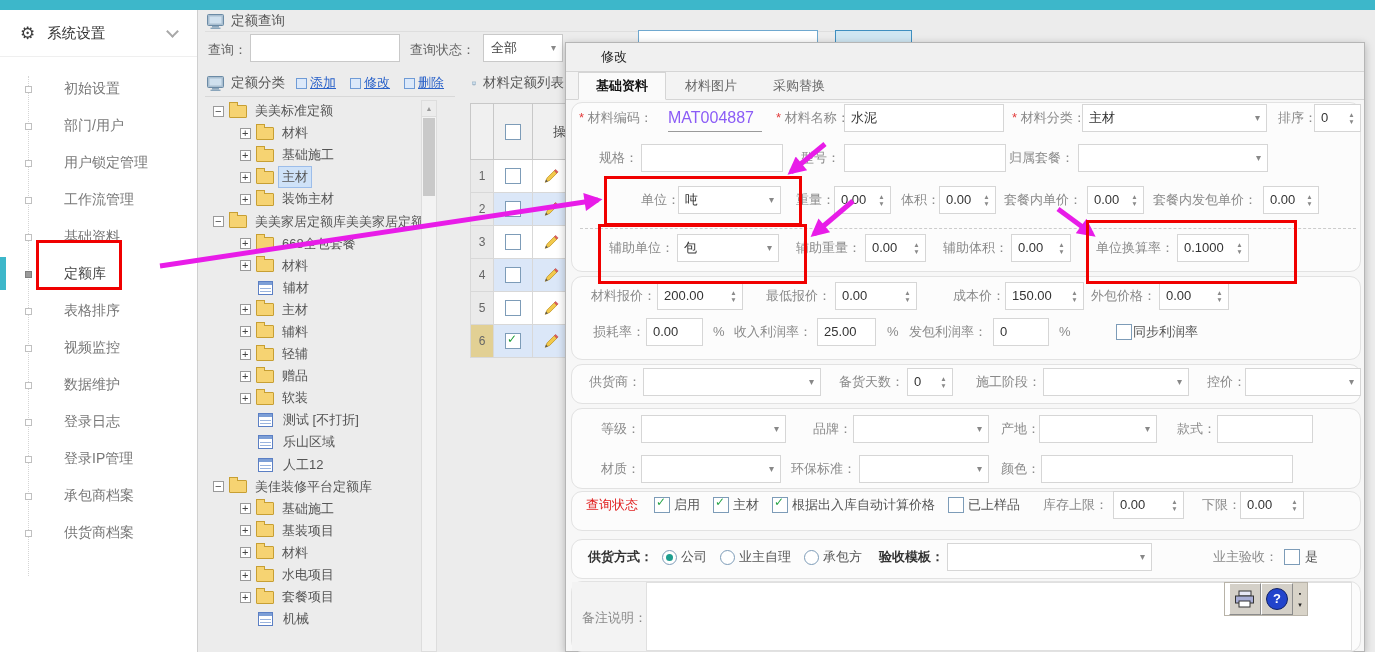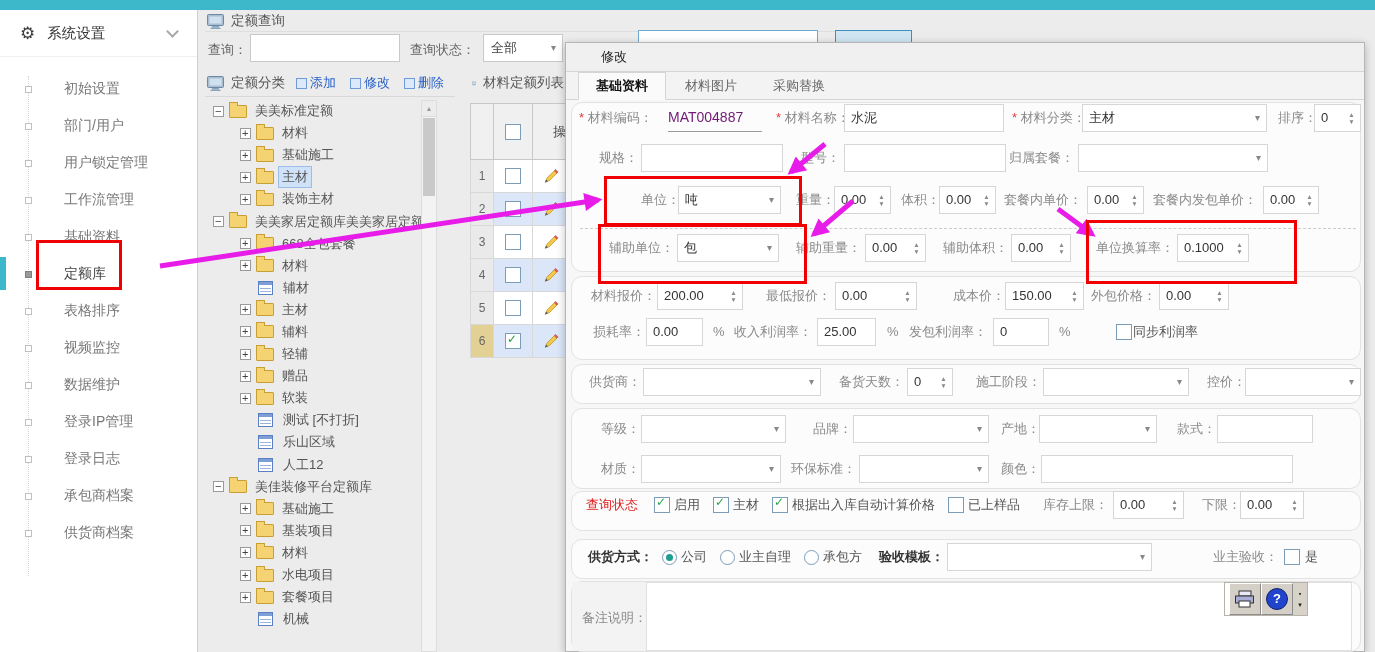--- a/index.html
+++ b/index.html
@@ -35,21 +35,21 @@
   .qq-underline{position:absolute;left:205px;top:31px;width:700px;height:1px;background:#dedede}
   .flabel-mid{position:absolute;font-size:13px;color:#666;white-space:nowrap}
   .mid-input{position:absolute;height:28px;background:#fff;border:1px solid #c9c9c9;box-sizing:border-box}
   .mid-select{position:absolute;height:28px;background:#fff;border:1px solid #c9c9c9;box-sizing:border-box;
               line-height:26px;padding-left:7px;color:#444}
   .mid-select .da{position:absolute;right:6px;top:0;line-height:26px;font-size:10px;color:#888}
   .da::before{content:"▾"}
   .qc-sep{position:absolute;left:205px;top:96px;width:250px;height:1px;background:#d8d8d8}
   .qc-links{position:absolute;left:296px;top:74px;display:flex;gap:14px;align-items:center}
   .qc-link{display:flex;align-items:center;gap:3px;color:#2a62c9;font-size:13px;cursor:pointer}
-  .qc-link span.txt{}
+  .qc-link span.txt{text-decoration:underline}
   .mini-ico{width:9px;height:9px;border:1px solid #6f9bd6;background:#dce9fa;display:inline-block}
 
   
   #tree{position:absolute;left:205px;top:100px;width:216px;height:552px;overflow:hidden}
   .tnode{display:flex;align-items:center;height:22.1px;white-space:nowrap;cursor:pointer}
   .tnode.i0{padding-left:8px}
   .tnode.i1{padding-left:35px}
   .exp{width:11px;height:11px;border:1px solid #9a9a9a;background:#fff;margin-right:5px;flex:none;
        position:relative;font-size:11px;line-height:9px;text-align:center;color:#444;box-sizing:border-box}
   .exp-plus  .exp::before{content:"+";position:absolute;left:1px;top:0}
@@ -109,21 +109,21 @@
   .m-tab{height:26px;line-height:26px;padding:0 17px;color:#666;font-size:13px;cursor:pointer}
   .m-tab.active{background:#fafafa;border:1px solid #d5d5d5;border-bottom:1px solid #fafafa;
          margin-bottom:-1px;color:#111;font-weight:bold}
   .sec{position:absolute;left:5px;width:790px;border:1px solid #e2e2e2;background:#fcfcfc;
          border-radius:11px;box-sizing:border-box}
   .dash{position:absolute;left:14px;width:776px;border-top:1px dashed #ccc}
   .flabel{position:absolute;height:28px;line-height:28px;font-size:13px;color:#8a8a8a;white-space:nowrap}
   .flabel.bold{color:#333;font-weight:bold}
   .flabel.redlbl{color:#e02020}
   .req::before{content:"*\00a0";color:#e23b3b}
-  .uval{position:absolute;height:27px;line-height:27px;font-size:14px;color:#701a75;
+  .uval{position:absolute;height:27px;line-height:27px;font-size:16px;color:#8b5cf6;
         border-bottom:1px solid #9a9a9a;white-space:nowrap}
   .ctl{position:absolute;height:28px;background:#fff;border:1px solid #d6d6d6;box-sizing:border-box;
        font-size:13px;color:#333;line-height:26px;padding-left:6px;white-space:nowrap;overflow:hidden}
   .ctl .da{position:absolute;right:6px;top:0;line-height:26px;font-size:10px;color:#888}
   .ctl .sp{position:absolute;right:1px;top:1px;bottom:1px;width:15px;display:flex;flex-direction:column;
        align-items:center;justify-content:center;color:#8a8a8a;font-size:6.5px;line-height:7px;background:#fff}
   .sp::before{content:"▲"} .sp::after{content:"▼"}
   .cbx{width:14px;height:14px;border:1px solid #7d9cb8;background:#fff;position:relative;flex:none;
        box-sizing:content-box}
   .checked .cbx::after, .cbx.on::after{content:"✓";position:absolute;left:1px;top:-3px;font-size:12px;
@@ -199,25 +199,25 @@
       <div class="sb-item">
         <span class="sb-bar"></span>
         <span>视频监控</span>
       </div>
       <div class="sb-item">
         <span class="sb-bar"></span>
         <span>数据维护</span>
       </div>
       <div class="sb-item">
         <span class="sb-bar"></span>
+        <span>登录日志</span>
+      </div>
+      <div class="sb-item">
+        <span class="sb-bar"></span>
         <span>登录IP管理</span>
-      </div>
-      <div class="sb-item">
-        <span class="sb-bar"></span>
-        <span>登录日志</span>
       </div>
       <div class="sb-item">
         <span class="sb-bar"></span>
         <span>承包商档案</span>
       </div>
       <div class="sb-item">
         <span class="sb-bar"></span>
         <span>供货商档案</span>
       </div>
     </div>

